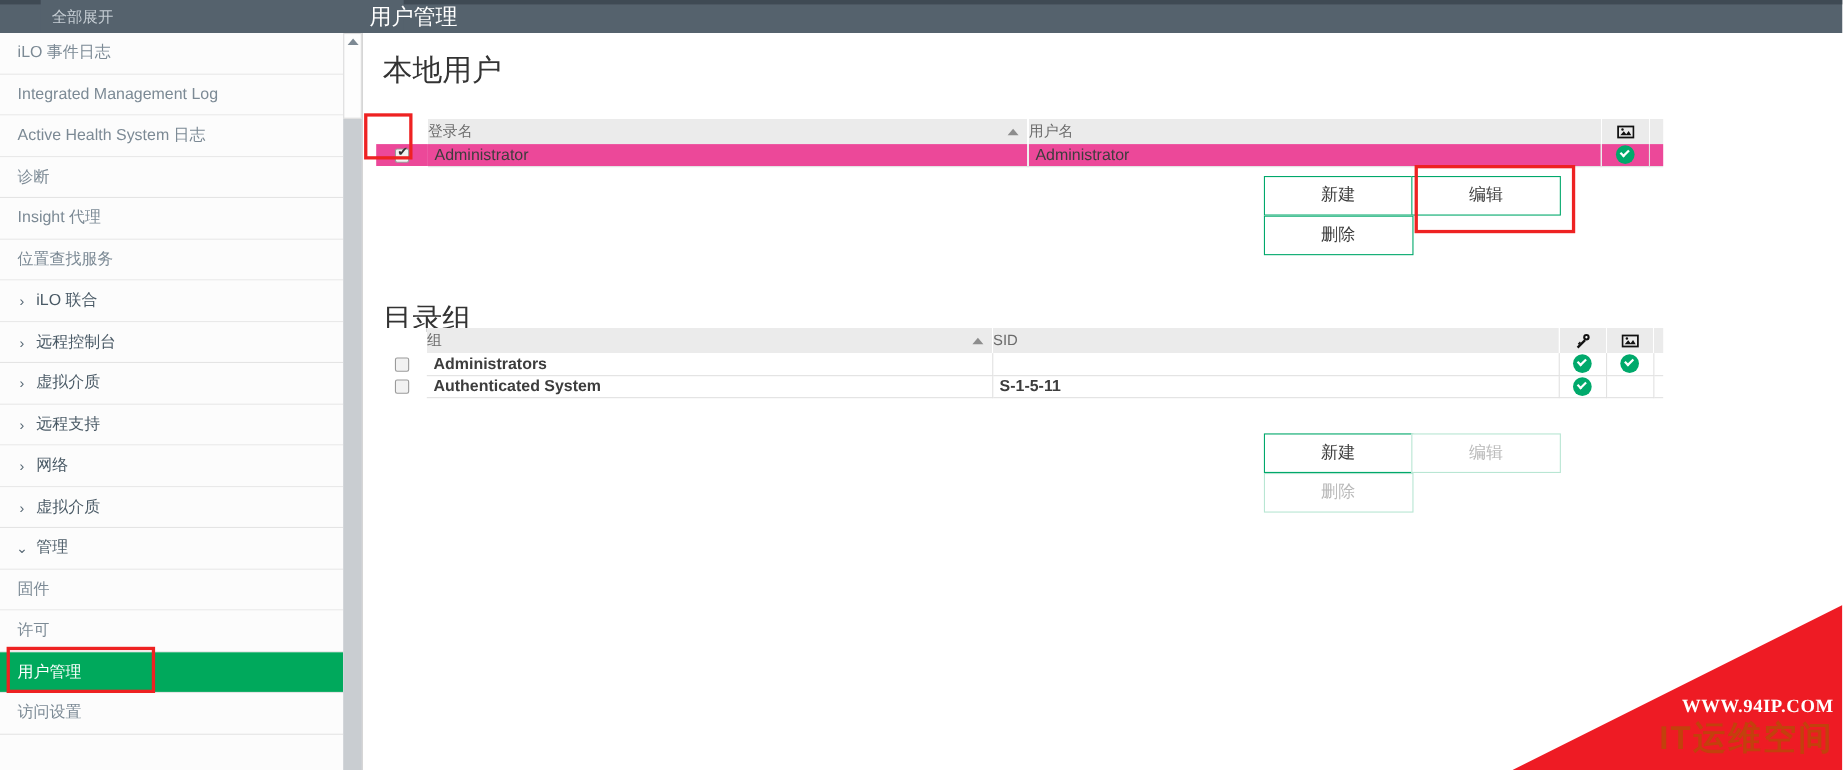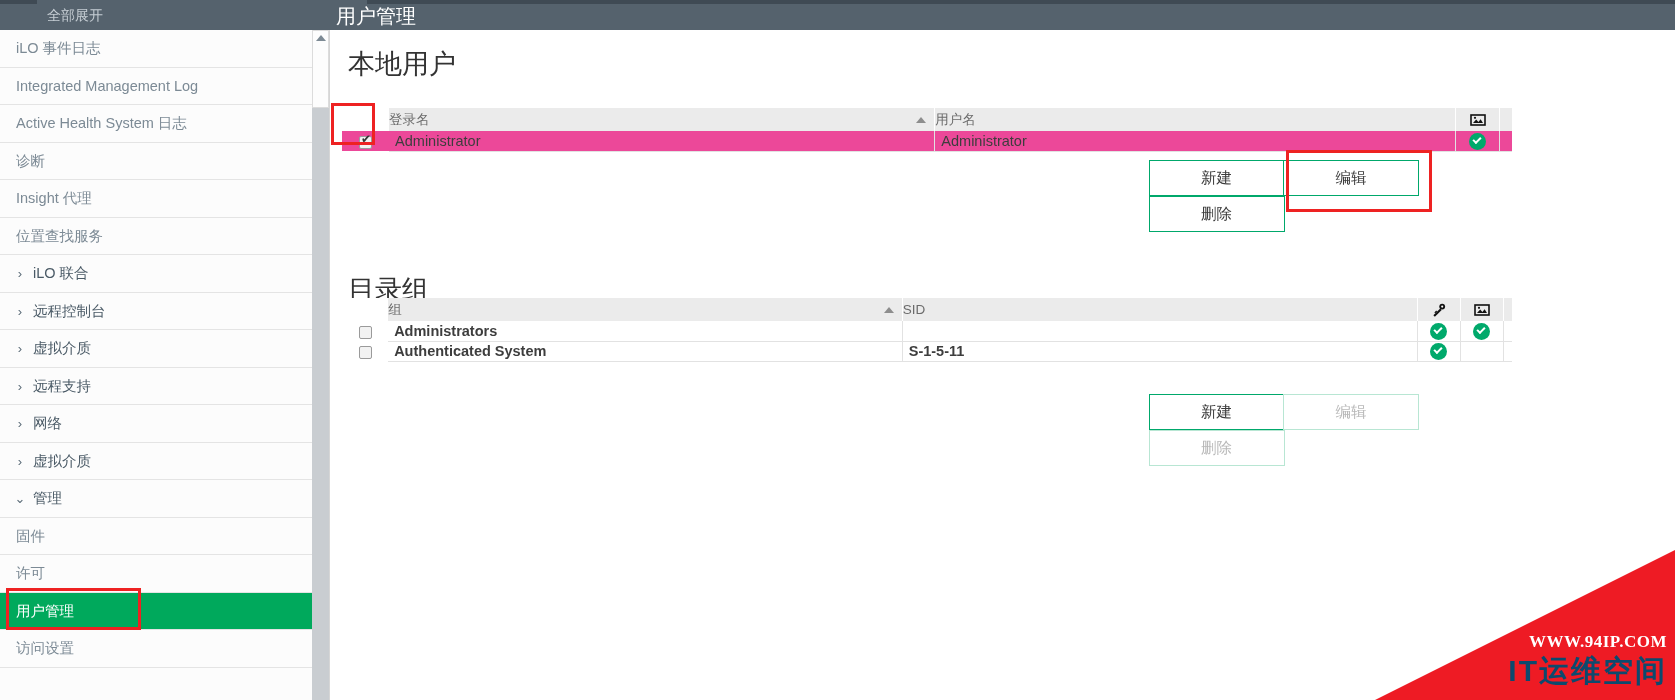--- a/index.html
+++ b/index.html
@@ -281,21 +281,21 @@
     color: #ffffff;
     font-family: "Liberation Serif", "DejaVu Serif", serif;
     font-size: 17px;
     letter-spacing: 0.5px;
     white-space: nowrap;
     font-weight: bold;
   }
   .wm-name {
     position: absolute;
     right: 8px; bottom: 8px;
-    color: #0c4a6e;
+    color: #c2410c;
     font-size: 30px;
     font-weight: bold;
     letter-spacing: 2px;
     white-space: nowrap;
   }
 </style>
 </head>
 <body>
 
 <div id="app">

